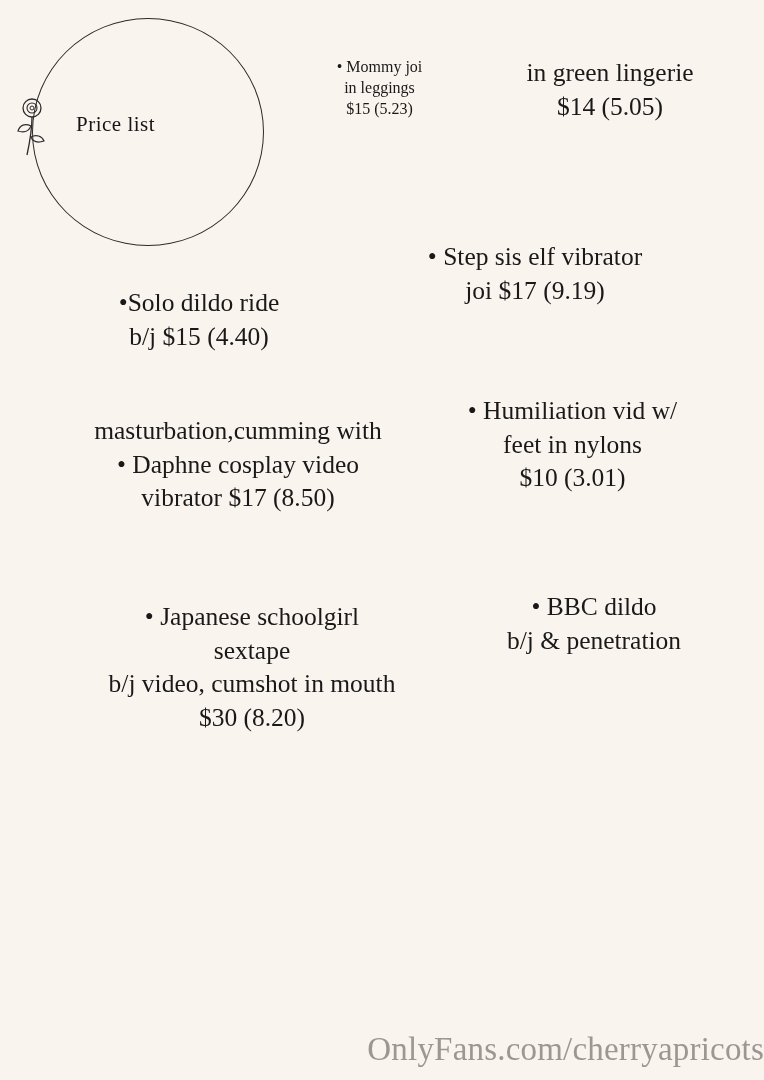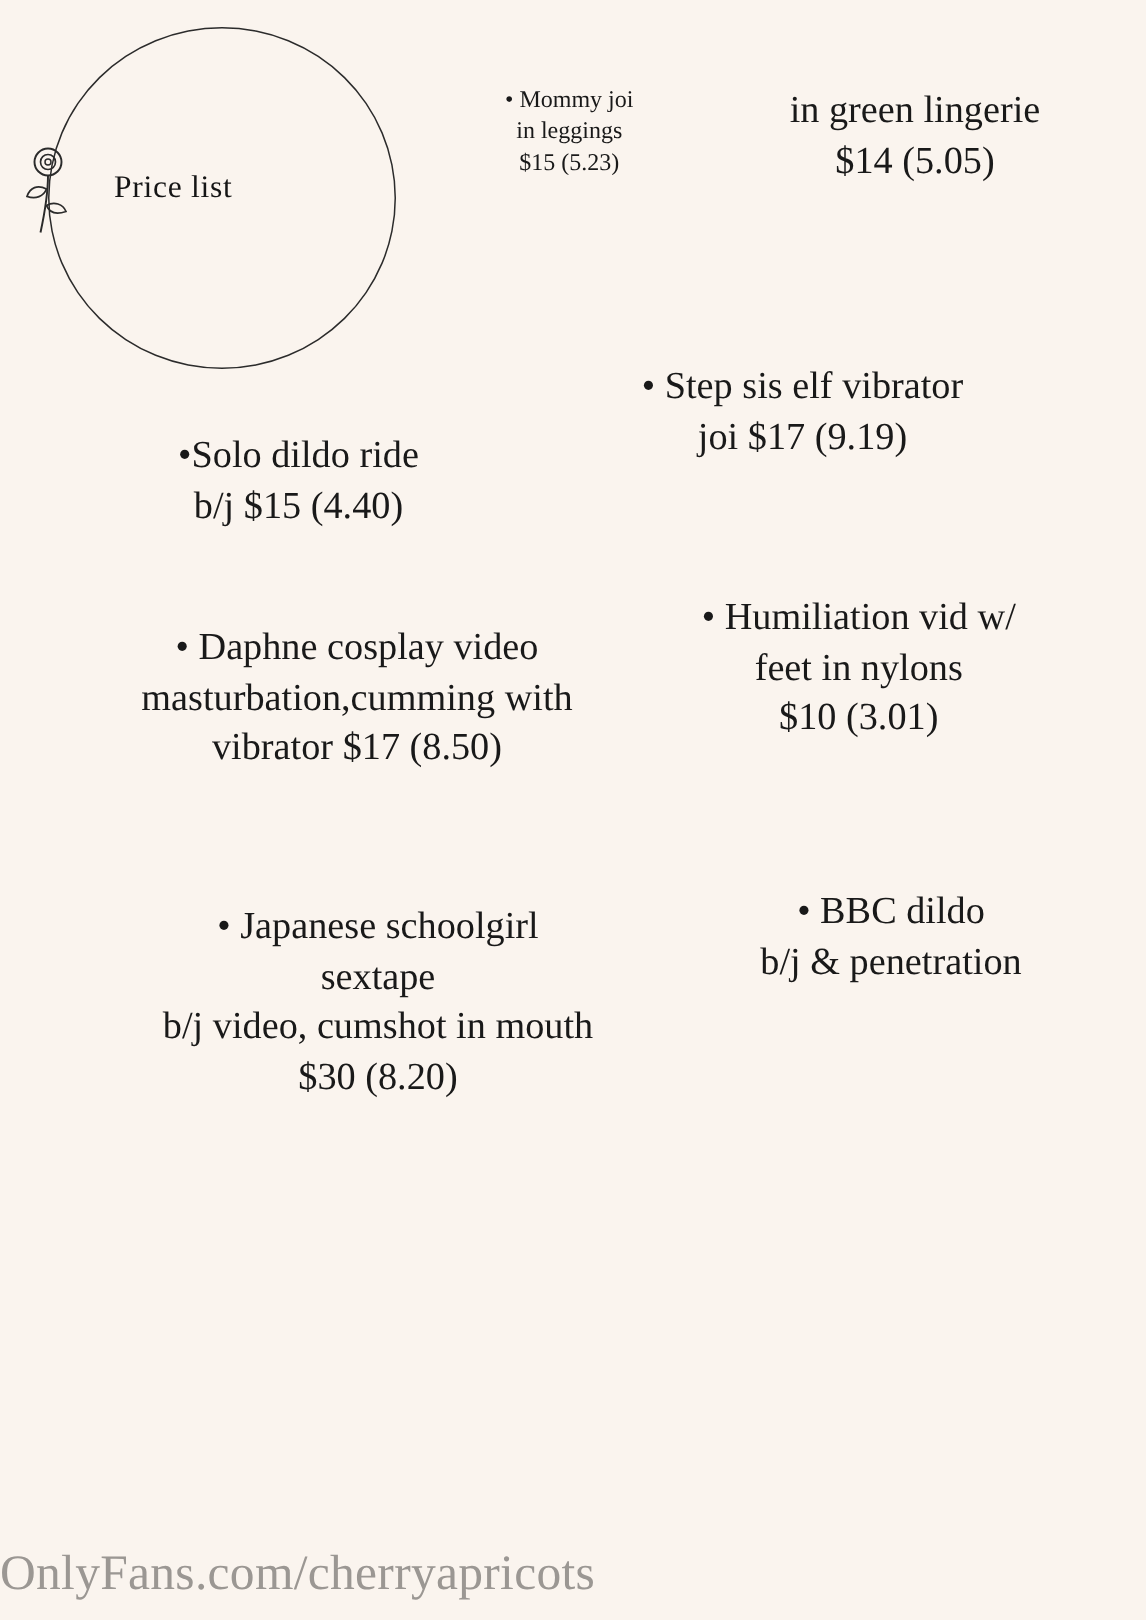--- a/index.html
+++ b/index.html
@@ -68,21 +68,21 @@
   .i-japanese   { left: 8px;   top: 600px; width: 488px; font-size: 25.5px; }
   .i-bbc        { left: 444px; top: 590px; width: 300px; font-size: 25.5px; }
   .i-sextape    { left: 22px;  top: 848px; width: 722px; font-size: 25.5px; }
 
   
   .footer {
     position: absolute;
     left: 0;
     right: 0;
     bottom: 12px;
-    text-align: left;
+    text-align: right;
     font-size: 33px;
     color: #9b9793;
     font-family: "Liberation Serif", serif;
     letter-spacing: 0.2px;
   }
 </style>
 </head>
 <body>
 
 <div class="page">
@@ -123,22 +123,22 @@
     <span class="ln">b/j $15 (4.40)</span>
   </div>
 
   <div class="item i-humil">
     <span class="ln">• Humiliation vid w/</span>
     <span class="ln">feet in nylons</span>
     <span class="ln">$10 (3.01)</span>
   </div>
 
   <div class="item i-daphne">
+    <span class="ln">masturbation,cumming with</span>
     <span class="ln">• Daphne cosplay video</span>
-    <span class="ln">masturbation,cumming with</span>
     <span class="ln">vibrator $17 (8.50)</span>
   </div>
 
   <div class="item i-japanese">
     <span class="ln">• Japanese schoolgirl</span>
     <span class="ln">sextape</span>
     <span class="ln">b/j video, cumshot in mouth</span>
     <span class="ln">$30 (8.20)</span>
   </div>
 

